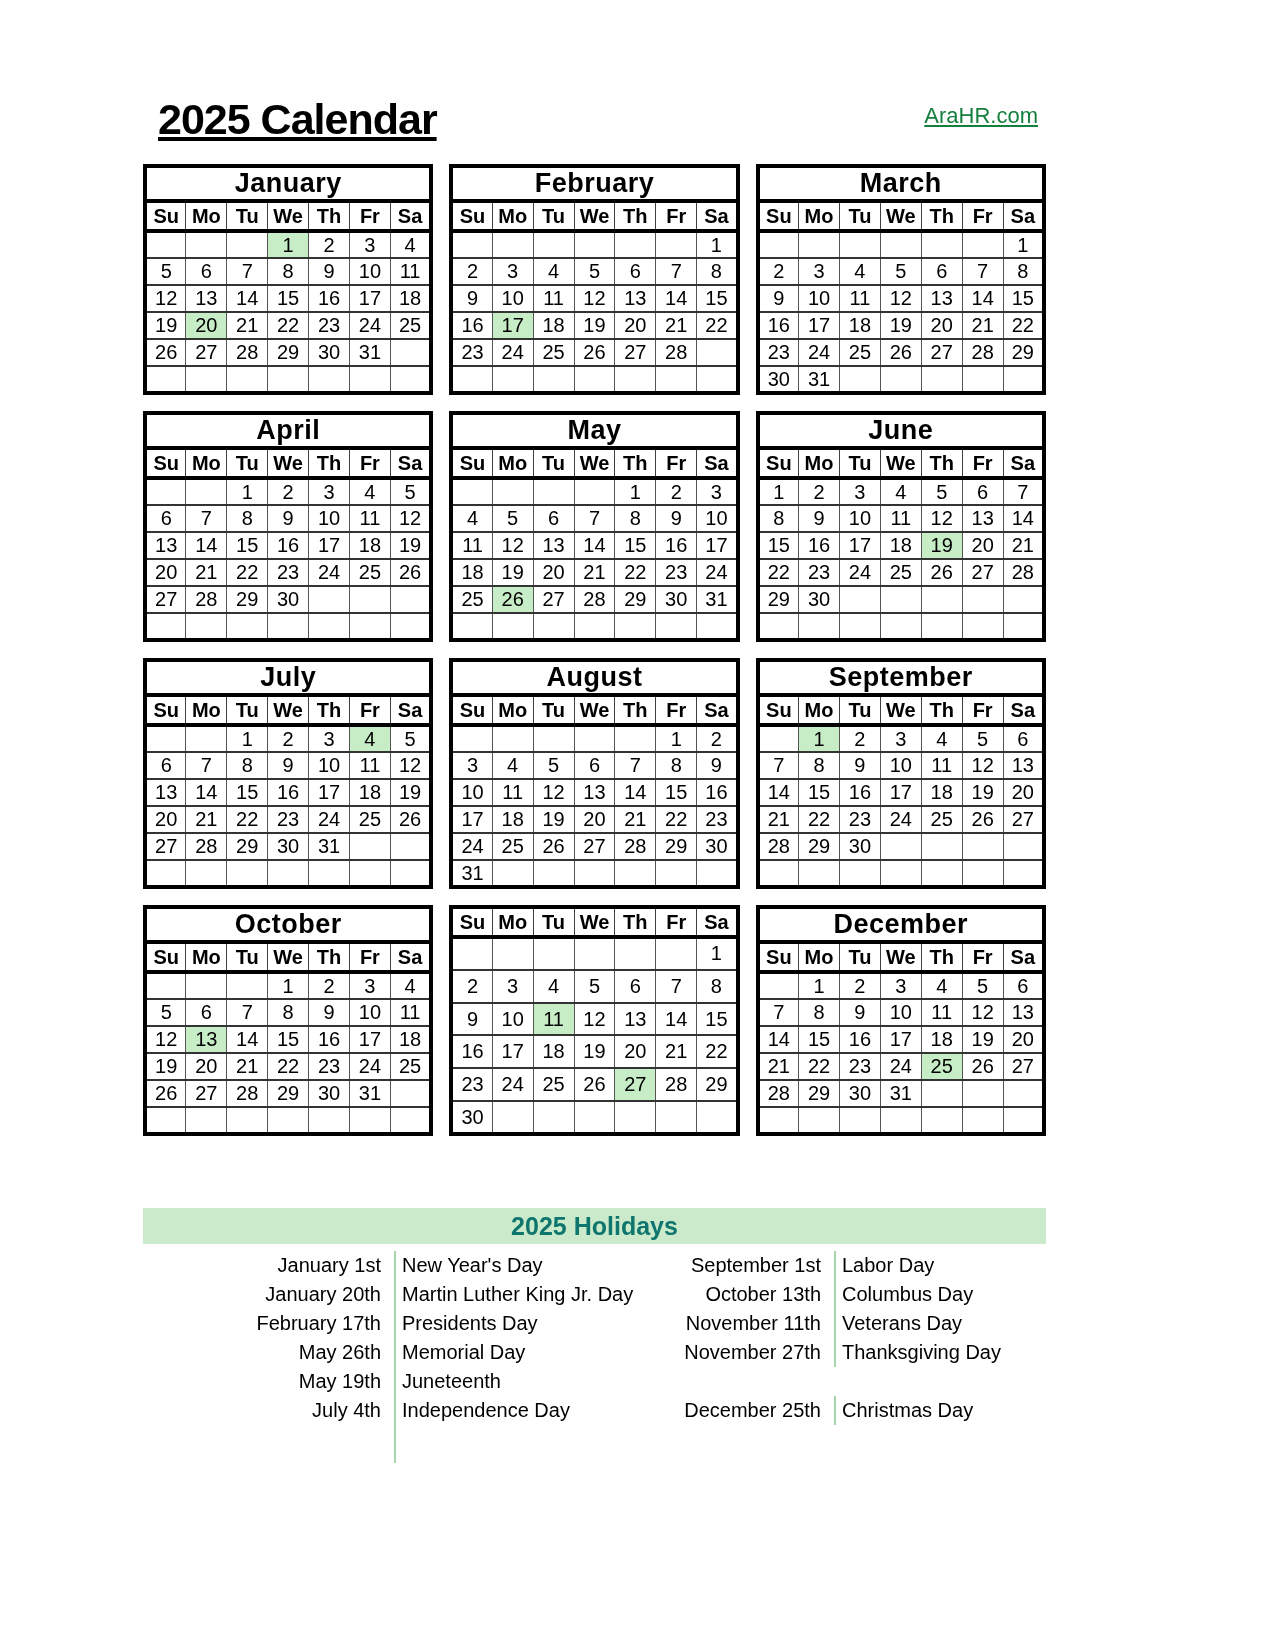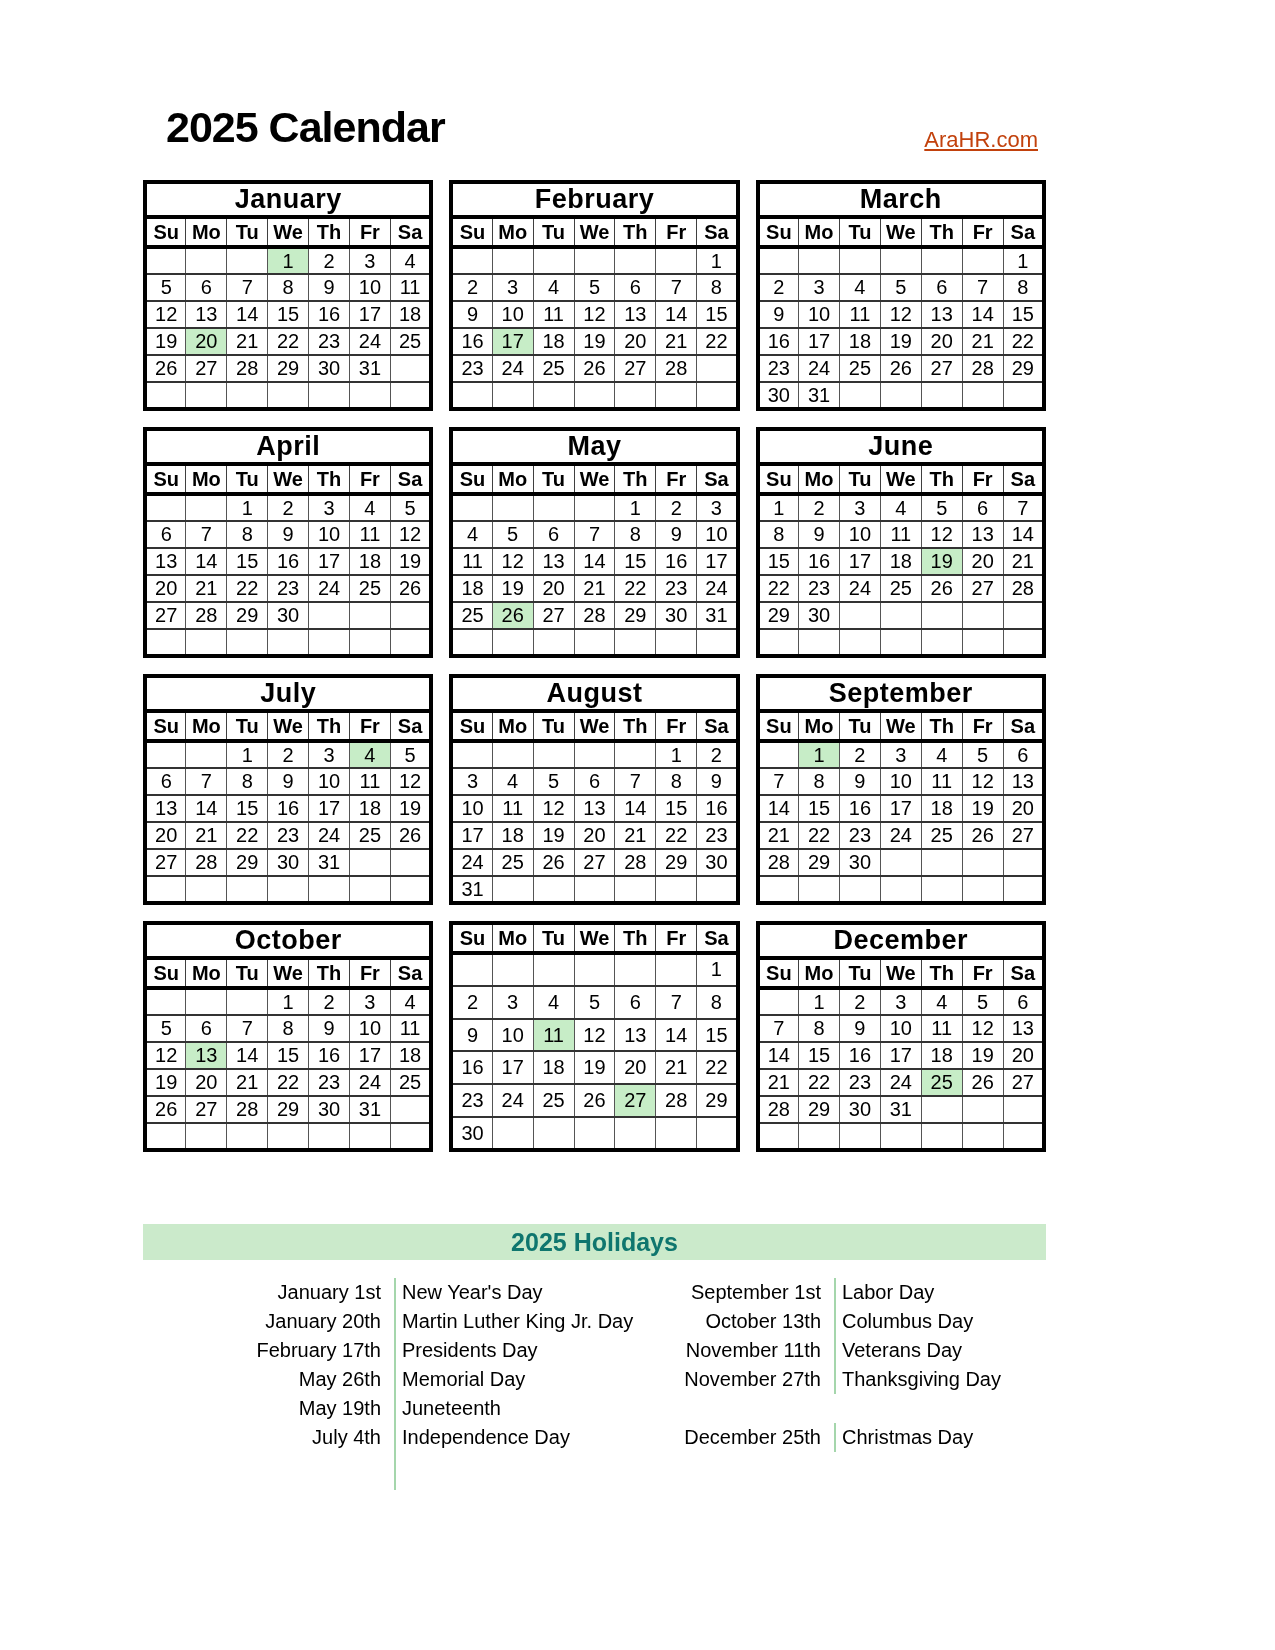--- a/index.html
+++ b/index.html
@@ -22,31 +22,32 @@
 
   
   .page-header {
     display: flex;
     justify-content: space-between;
     align-items: flex-end;
     padding-top: 98px;
     margin-left: 15px;
   }
   .page-title {
-    margin: 8px;
+    margin: 0;
     font-size: 43px;
     font-weight: 700;
     line-height: 1.0;
     letter-spacing: -1px;
+    text-decoration: underline;
   }
   .site-link {
     font-size: 22px;
-    color: #c2410c;
+    color: #15803d;
     text-decoration: underline;
-    margin-bottom: 4px;
+    margin-bottom: 12px;
     margin-right: 8px;
   }
 
   
   .months-grid {
     display: grid;
     grid-template-columns: repeat(3, 1fr);
     column-gap: 14px;
     row-gap: 13px;
     margin-top: 23px;
@@ -96,21 +97,21 @@
     background: #cbeacb;
     display: flex;
     align-items: center;
     justify-content: center;
     font-size: 25px;
     font-weight: 700;
     color: #0f766e;
   }
   table.holidays {
     border-collapse: collapse;
-    margin-top: 18px;
+    margin-top: 7px;
     width: 100%;
     table-layout: fixed;
   }
   .holidays td {
     height: 29px;
     font-size: 20px;
     padding: 0;
     white-space: nowrap;
     overflow: visible;
   }

